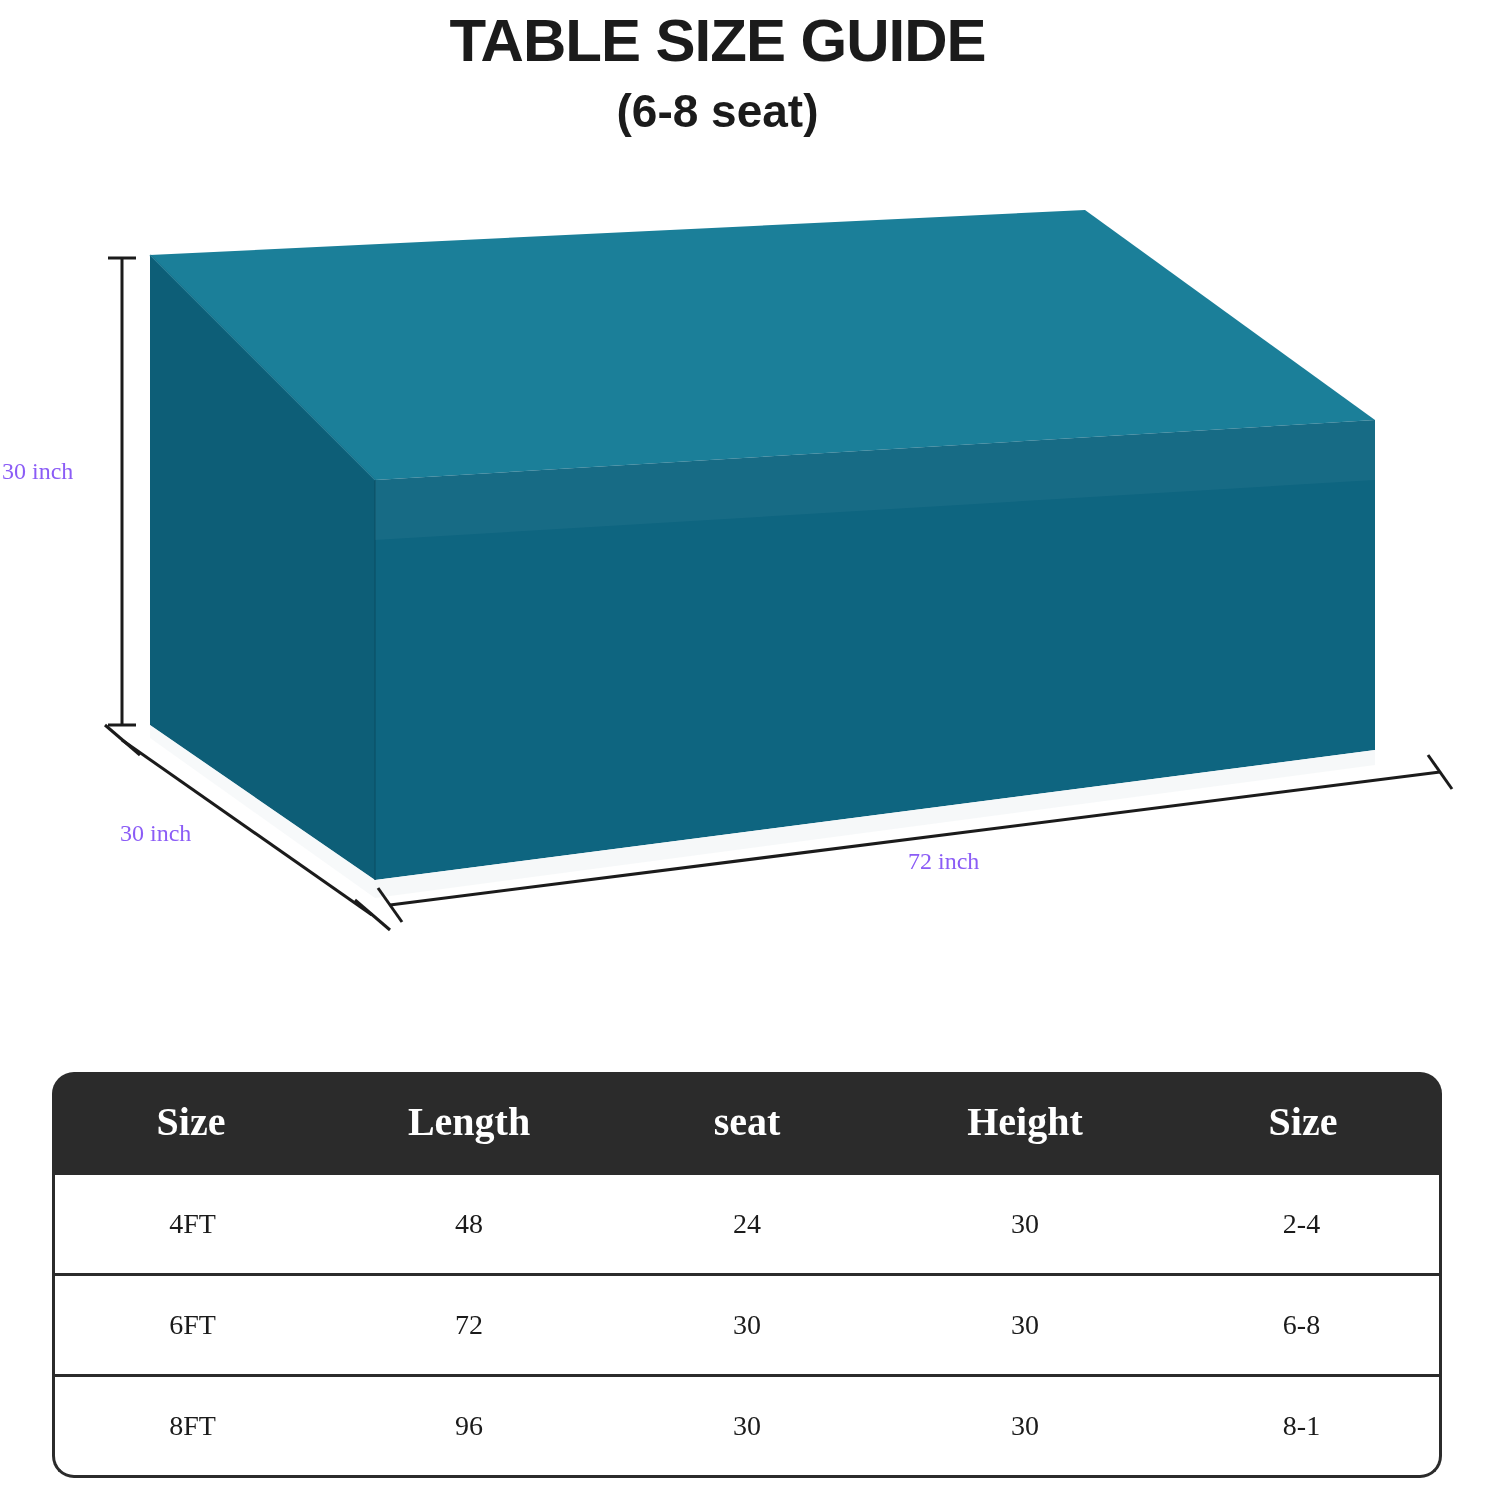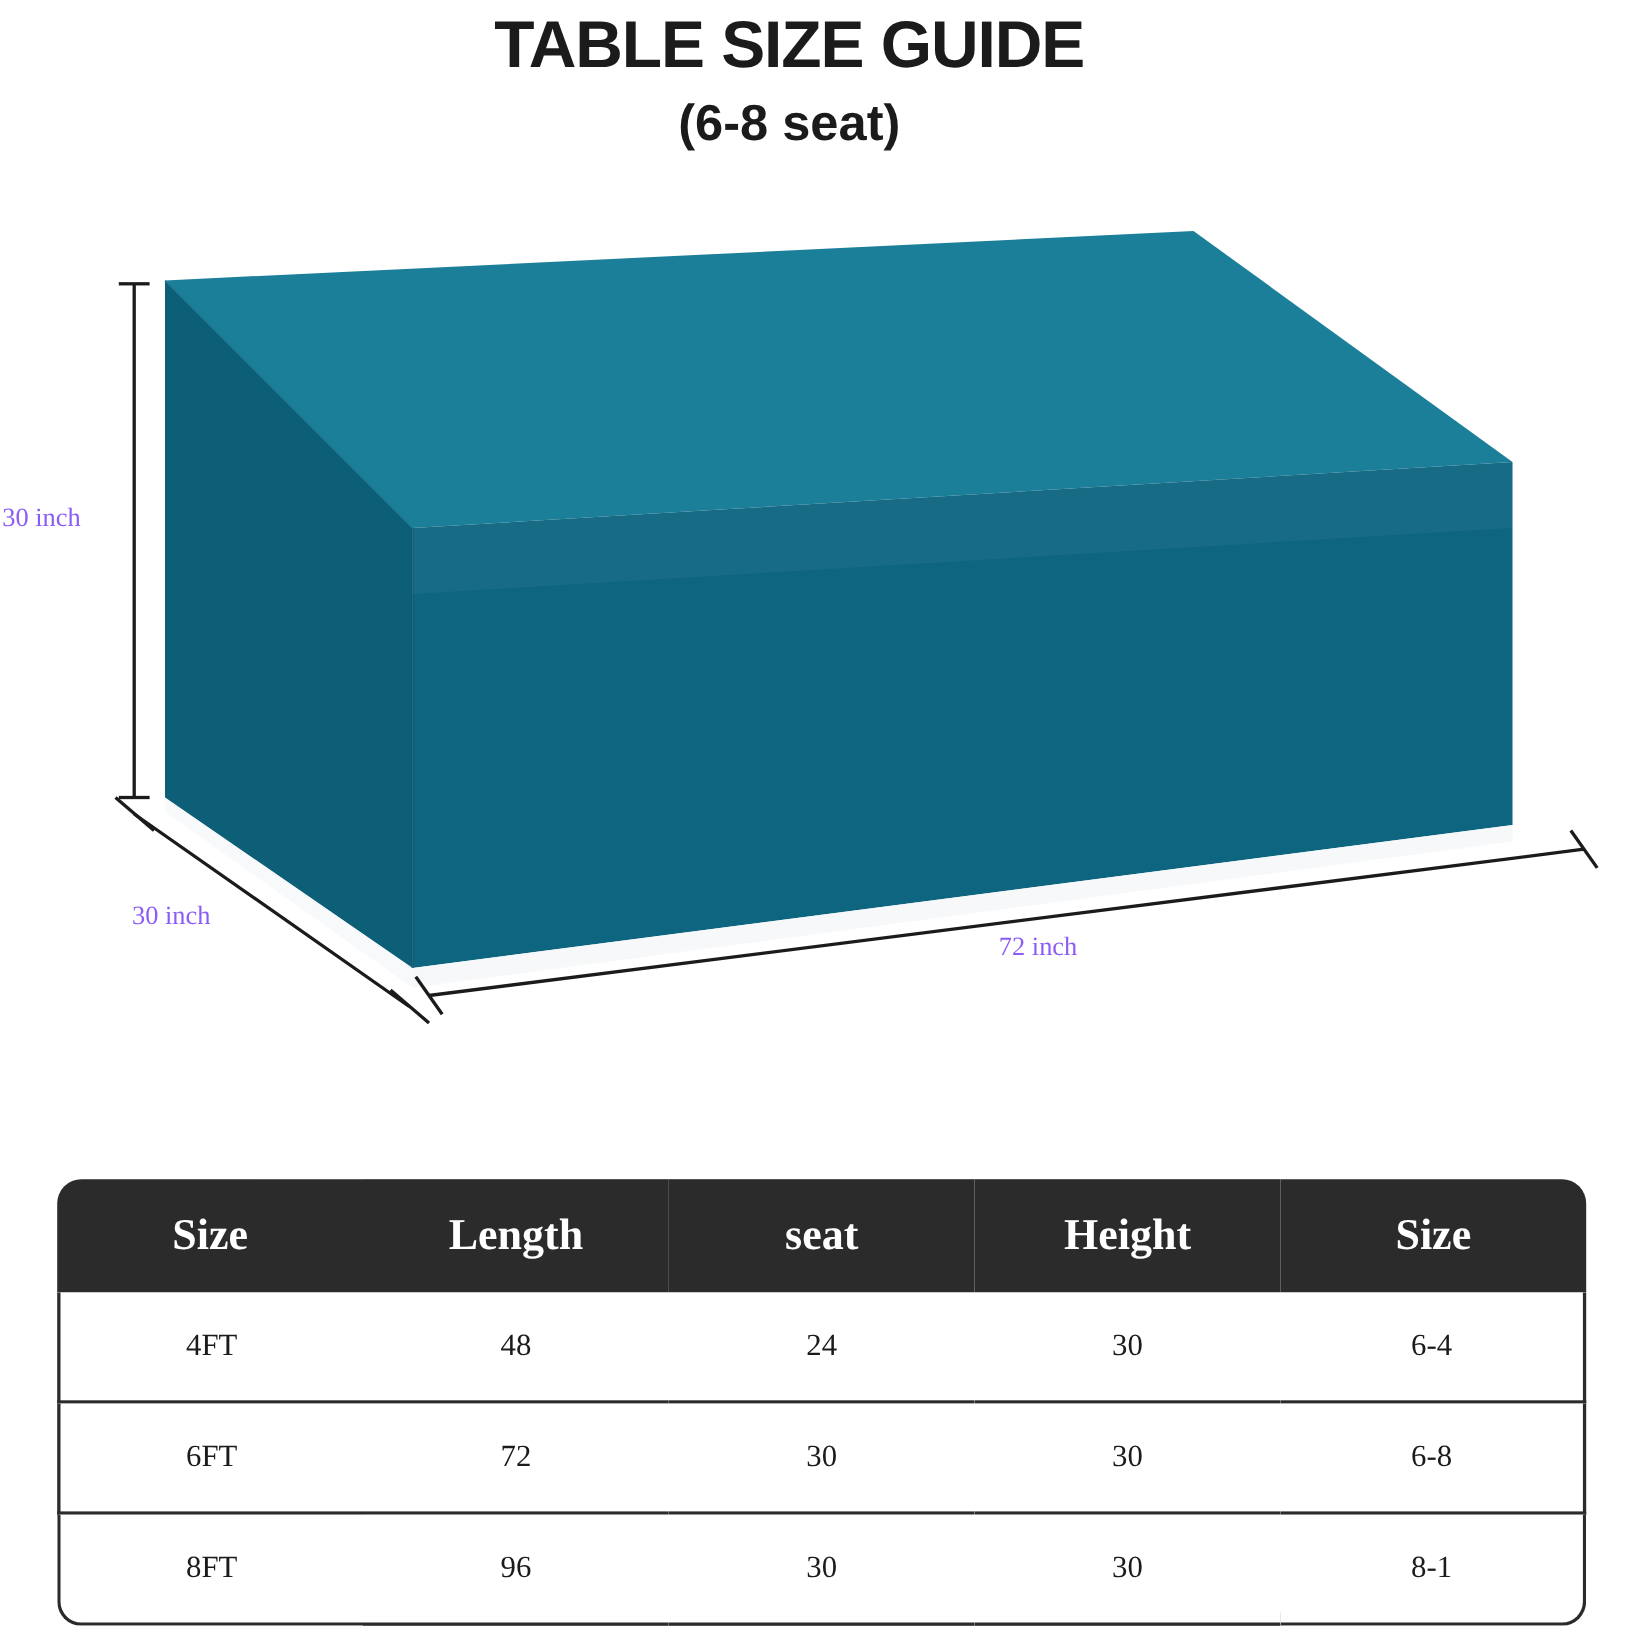--- a/index.html
+++ b/index.html
@@ -177,21 +177,21 @@
         <th>Height</th>
         <th>Size</th>
       </tr>
     </thead>
     <tbody>
       <tr>
         <td>4FT</td>
         <td>48</td>
         <td>24</td>
         <td>30</td>
-        <td>6-4</td>
+        <td>2-4</td>
       </tr>
       <tr>
         <td>6FT</td>
         <td>72</td>
         <td>30</td>
         <td>30</td>
         <td>6-8</td>
       </tr>
       <tr>
         <td>8FT</td>

